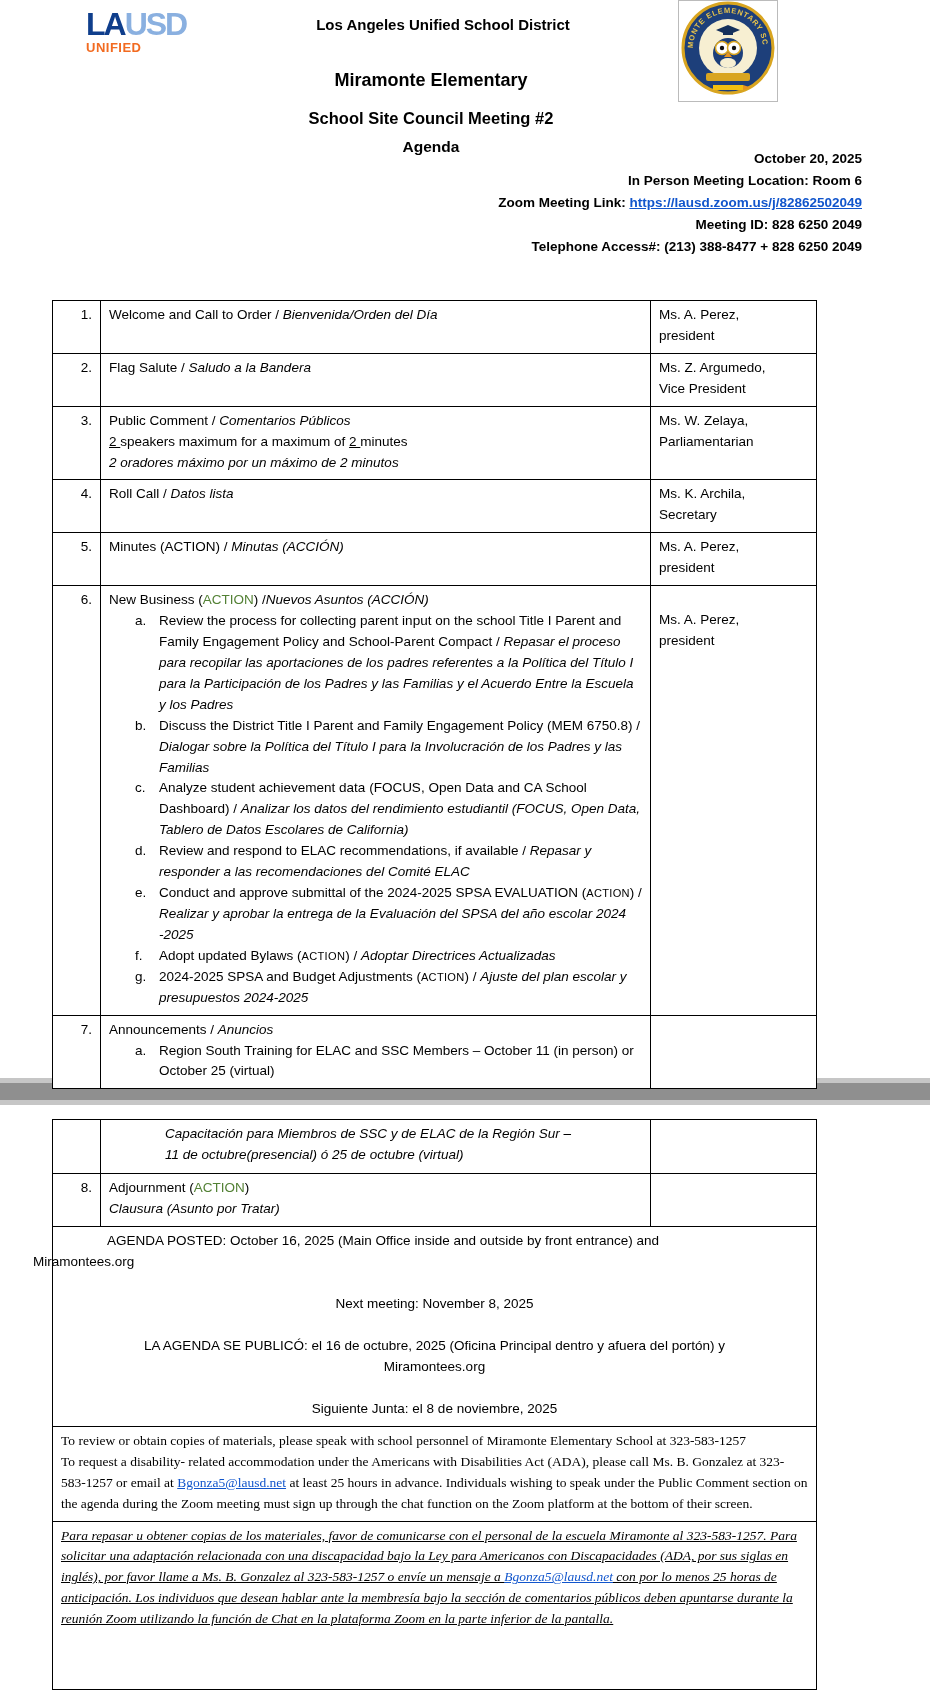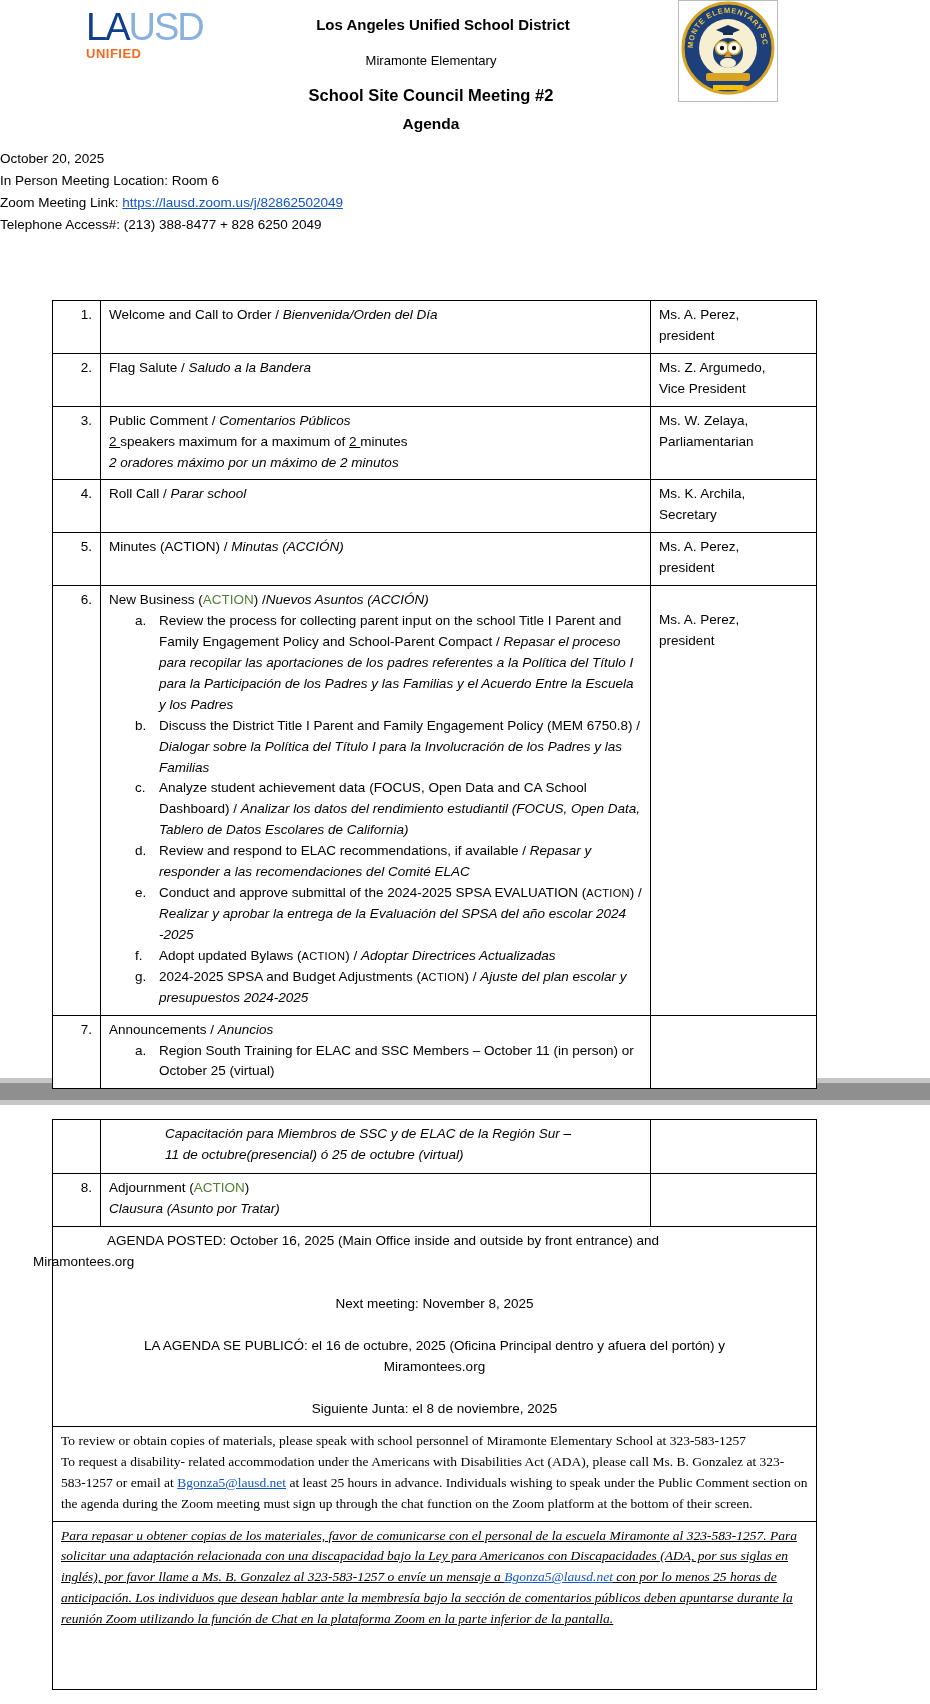--- a/index.html
+++ b/index.html
@@ -6,32 +6,32 @@
   html, body { margin: 0; padding: 0; }
   body { background: #a9a9a9; font-family: "Liberation Sans", sans-serif; color: #000; }
   .viewport { width: 930px; height: 1704px; margin: 0 auto; background: #fff; position: relative; overflow: hidden; }
   .page { background: #fff; position: relative; }
   .page1 { height: 1078px; }
   .page-gap { height: 27px; background: #8f8f8f; border-top: 5px solid #c6c6c6; border-bottom: 5px solid #c6c6c6; }
   .page2 { height: 599px; }
 
   
   .lausd-logo { position: absolute; left: 86px; top: 8px; line-height: 1; }
-  .lausd-word { font-size: 38px; font-weight: normal; letter-spacing: -2px; }
+  .lausd-word { font-size: 32px; font-weight: bold; letter-spacing: -2px; }
   .lausd-word .la { color: #0f3e8c; }
   .lausd-word .usd { color: #8ab0e0; }
   .lausd-unified { color: #f26b21; font-size: 13px; font-weight: bold; letter-spacing: 0.5px; margin-top: 1px; }
   .head-center { position: absolute; left: 0; top: 0; width: 862px; text-align: center; }
   .head-line1 { margin-top: 16px; font-size: 15px; font-weight: bold; padding-left: 24px; }
-  .head-line2 { margin-top: 20px; font-size: 13px; font-weight: normal; }
+  .head-line2 { margin-top: 37px; font-size: 18px; font-weight: bold; }
   .head-line3 { margin-top: 18px; font-size: 16.5px; font-weight: bold; }
   .head-line4 { margin-top: 10px; font-size: 15.5px; font-weight: bold; }
   .seal { position: absolute; right: 152px; top: 0; width: 100px; height: 102px; border: 1px solid #bbb; background: #fff; }
 
-  .meeting-info { position: absolute; top: 151px; left: 0; width: 862px; text-align: left; font-size: 13.5px; font-weight: normal; }
+  .meeting-info { position: absolute; top: 151px; left: 0; width: 862px; text-align: right; font-size: 13.5px; font-weight: bold; }
   .meeting-info .iline { margin-bottom: 7px; }
   .zlink { color: #1155cc; text-decoration: underline; cursor: pointer; }
 
   
   table.agenda { border-collapse: collapse; position: absolute; left: 52px; width: 764px; table-layout: fixed; background: #fff; }
   table.t1 { top: 300px; }
   table.t2 { top: 14px; }
   table.agenda td { border: 1px solid #000; vertical-align: top; padding: 4px 8px 6px 8px; font-size: 13.5px; line-height: 1.55; }
   td.num { text-align: right; padding-right: 10px; }
   .cline.indented { padding-left: 56px; }
@@ -96,20 +96,21 @@
           <rect x="34" y="84" width="30" height="5" fill="#f2c010"></rect>
           <polygon points="64,84 72,86.5 64,89" fill="#e8941d"></polygon>
         </g>
       </svg>
     </div>
 
     <div class="meeting-info">
       <div class="iline">October 20, 2025</div>
       <div class="iline">In Person Meeting Location:  Room 6</div>
       <div class="iline"><span>Zoom Meeting Link: </span><a class="zlink">https://lausd.zoom.us/j/82862502049</a></div>
+      <div class="iline">Meeting ID: 828 6250 2049</div>
       <div class="iline">Telephone Access#: (213) 388-8477 + 828 6250 2049</div>
     </div>
 
     <table class="agenda t1">
       <colgroup>
           <col style="width:48px">
           <col style="width:550px">
           <col style="width:166px">
         </colgroup>
       <tbody>
@@ -141,21 +142,21 @@
               <div class="cline"><span class="it">2 oradores máximo por un máximo de 2 minutos</span></div>
             </td>
             <td class="person">
               <div>Ms. W. Zelaya,</div>
               <div>Parliamentarian</div>
             </td>
           </tr>
           <tr style="height: 44px;">
             <td class="num">4.</td>
             <td class="content">
-              <div class="cline"><span class="">Roll Call / </span><span class="it">Parar school</span></div>
+              <div class="cline"><span class="">Roll Call / </span><span class="it">Datos lista</span></div>
             </td>
             <td class="person">
               <div>Ms. K. Archila,</div>
               <div>Secretary</div>
             </td>
           </tr>
           <tr style="height: 42px;">
             <td class="num">5.</td>
             <td class="content">
               <div class="cline"><span class="">Minutes (ACTION) / </span><span class="it">Minutas (ACCIÓN)</span></div>

